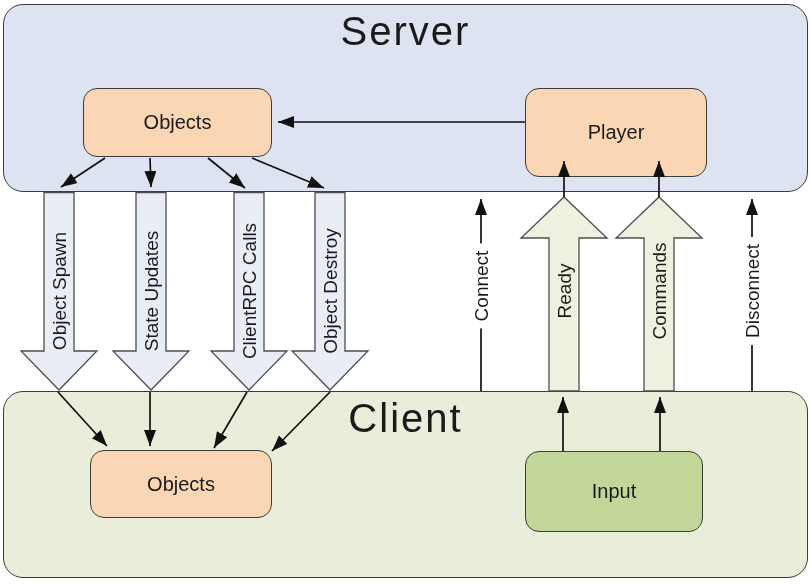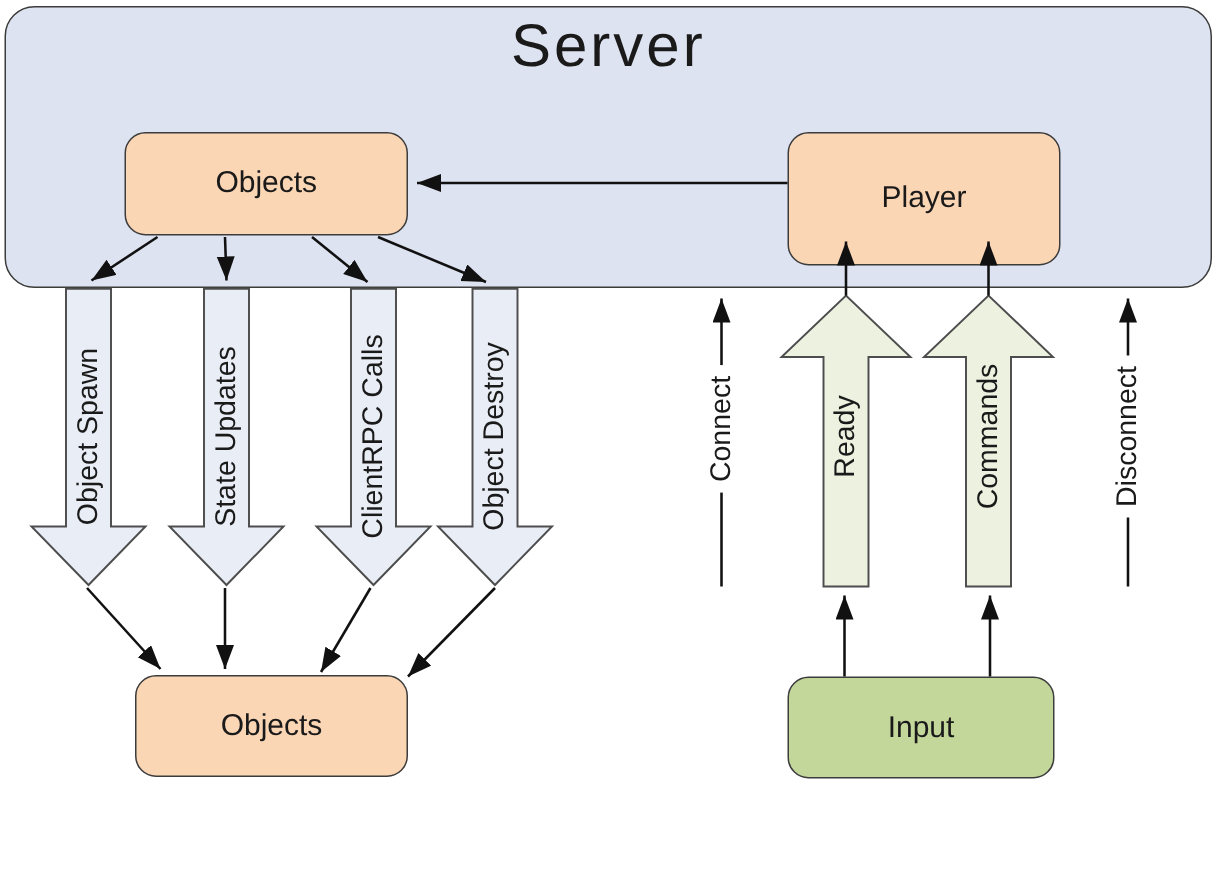--- a/index.html
+++ b/index.html
@@ -55,21 +55,21 @@
     background: var(--node-fill);
     display: flex;
     align-items: center;
     justify-content: center;
     font-size: 20px;
     color: var(--text-color);
   }
   .node-server-objects { left: 83px;  top: 88px;  width: 189px; height: 69px; }
   .node-player         { left: 525px; top: 88px;  width: 182px; height: 89px; }
   .node-client-objects { left: 90px;  top: 450px; width: 182px; height: 68px; }
-  .node-input          { left: 525px; top: 451px; width: 178px; height: 68px; background: var(--input-fill); }
+  .node-input          { left: 525px; top: 451px; width: 178px; height: 81px; background: var(--input-fill); }
 
   svg.arrow-layer {
     position: absolute;
     left: 0; top: 0;
     width: 811px; height: 586px;
     pointer-events: none;
   }
   .block-arrow-down { fill: var(--down-arrow-fill); stroke: var(--block-arrow-border); stroke-width: 1.3; }
   .block-arrow-up   { fill: var(--up-arrow-fill);   stroke: var(--block-arrow-border); stroke-width: 1.3; }
   .thin-line { stroke: var(--arrow-color); stroke-width: 1.7; fill: none; }
@@ -89,20 +89,23 @@
 </style>
 </head>
 <body>
 
 <div id="canvas">
 
   <div class="zone zone-server">
     <div class="zone-title">Server</div>
   </div>
 
+  <div class="zone zone-client">
+    <div class="zone-title">Client</div>
+  </div>
 
   <div class="node node-server-objects">
     <span>Objects</span>
   </div>
   <div class="node node-player">
     <span>Player</span>
   </div>
   <div class="node node-client-objects">
     <span>Objects</span>
   </div>

